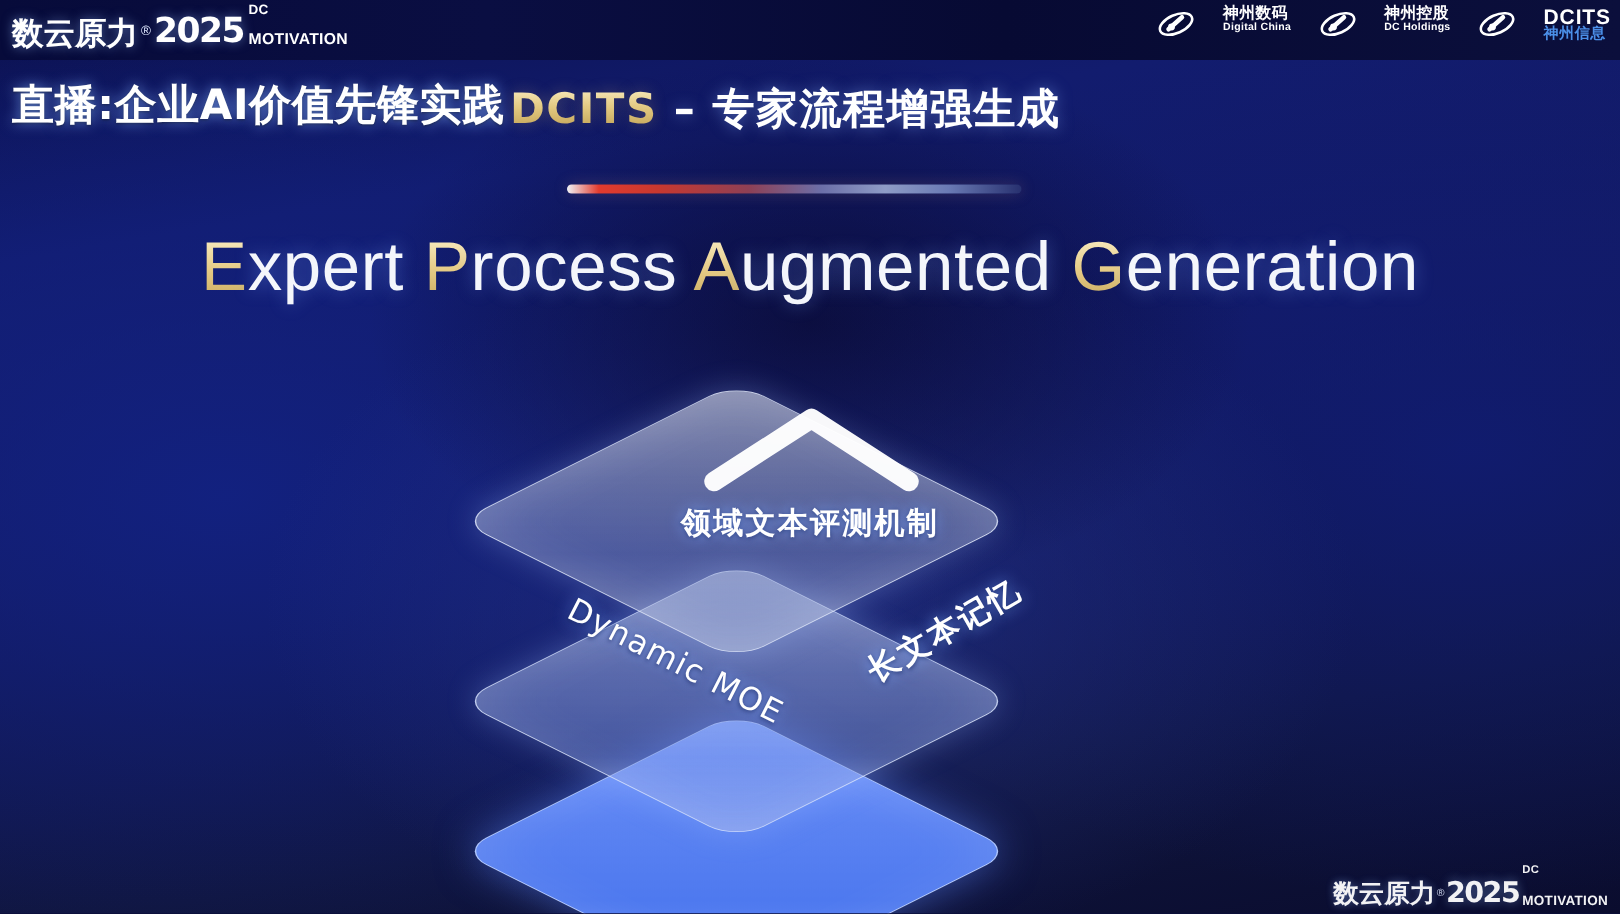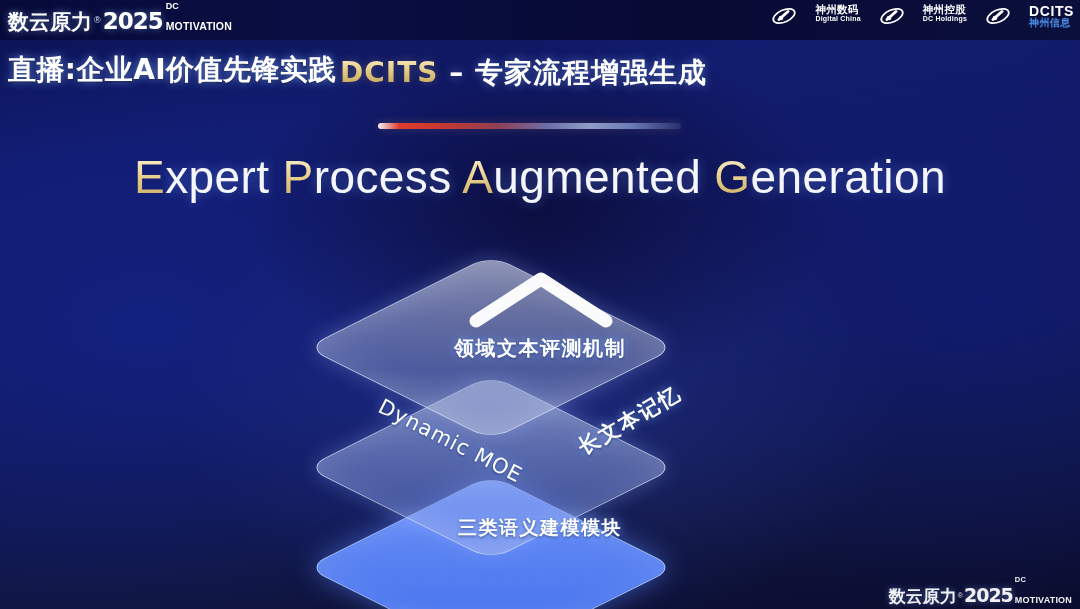--- a/index.html
+++ b/index.html
@@ -266,21 +266,20 @@
 
     <span id="chevron">
       <svg viewBox="0 0 150 62" width="150" height="62">
         <path d="M10 54 L75 12 L140 54" fill="none" stroke="#ffffff" stroke-width="13" stroke-linecap="round" stroke-linejoin="round" opacity="0.97"></path>
       </svg>
     </span>
 
     <span class="lbl" id="lbl-top">领域文本评测机制</span>
     <span class="lbl" id="lbl-midL">Dynamic MOE</span>
     <span class="lbl" id="lbl-midR">长文本记忆</span>
-    <span class="lbl" id="lbl-bot">三类语义建模模块</span>
 
   </div>
 
   <div id="watermark">
     <div class="brandrow">
       <span class="bk">数云原力</span>
         <span class="reg">®</span>
       <span class="yr">2025</span>
       <span class="dcm">
         <span class="l1">DC</span>

